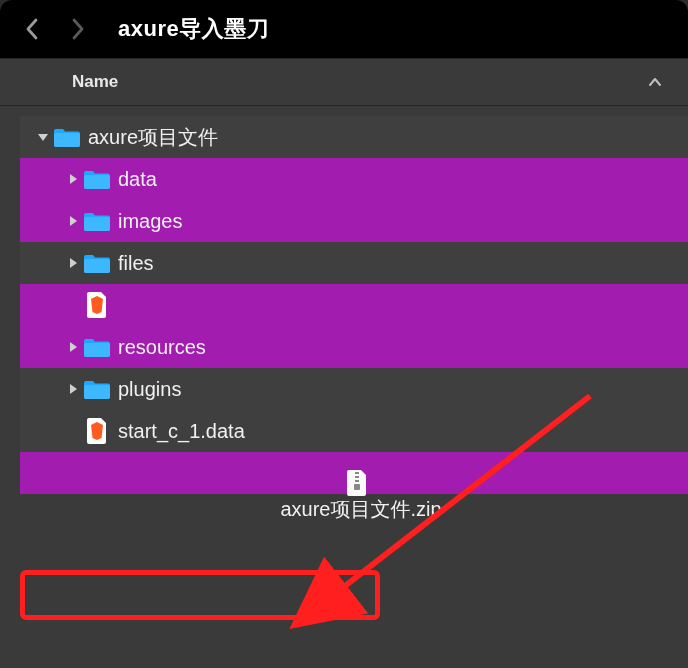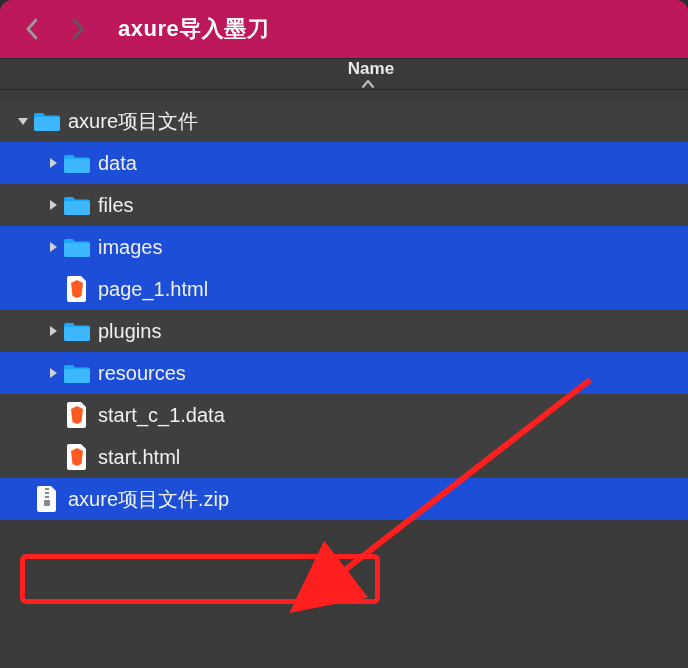--- a/index.html
+++ b/index.html
@@ -18,79 +18,79 @@
       border-radius: 12px 12px 0 0;
       display: flex;
       flex-direction: column;
     }
     .titlebar {
       height: 58px;
       display: flex;
       align-items: center;
       padding: 0 18px;
       gap: 18px;
-      background: #be185d;
+      background: #000000;
       border-radius: 12px 12px 0 0;
     }
     .nav-arrow {
       width: 28px;
       height: 28px;
       display: flex;
       align-items: center;
       justify-content: center;
       color: #9a9a9a;
       cursor: pointer;
     }
     .nav-arrow.forward { color: #5a5a5a; }
     .title-text {
       font-size: 22px;
       font-weight: 600;
       margin-left: 8px;
       letter-spacing: 0.5px;
     }
     .header-row {
-      height: 32px;
+      height: 48px;
       display: flex;
       align-items: center;
       background: #3a3a3a;
       border-top: 1px solid #262626;
       border-bottom: 1px solid #262626;
       padding: 0 18px 0 72px;
-      flex-direction: column;
     }
     .col-name {
       font-size: 17px;
       font-weight: 600;
       color: #e8e8e8;
       flex: 1;
     }
     .sort-arrow {
       width: 18px;
       height: 18px;
       display: flex;
       align-items: center;
       justify-content: center;
       color: #bfbfbf;
       margin-right: 6px;
     }
     .file-list {
       flex: 1;
       position: relative;
       padding-top: 10px;
+      padding-left: 20px;
     }
     .row {
       height: 42px;
       display: flex;
       align-items: center;
       padding-left: 14px;
       font-size: 20px;
       cursor: pointer;
     }
     .row.even { background: #3f3f3f; }
-    .row.odd  { background: #1d4ed8; align-items: center; }
+    .row.odd  { background: #a21caf; align-items: center; }
     .disclosure {
       width: 18px;
       height: 18px;
       display: flex;
       align-items: center;
       justify-content: center;
       color: #cfcfcf;
       margin-right: 2px;
       flex-shrink: 0;
     }
@@ -174,116 +174,105 @@
       </span>
       <span class="icon">
         <svg width="26" height="22" viewBox="0 0 26 22">
             <path d="M2 3 h7 l2 2.5 h13 a2 2 0 0 1 2 2 V19 a2 2 0 0 1 -2 2 H2 a2 2 0 0 1 -2 -2 V5 a2 2 0 0 1 2 -2 z" fill="#1ea7ff"></path>
             <rect x="0" y="7" width="26" height="14" rx="2" fill="#3db8ff"></rect>
           </svg>
       </span>
       <span class="name-text">data</span>
     </div>
 
+    <div class="row odd indent-1">
+      <span class="disclosure">
+        <svg width="9" height="12" viewBox="0 0 9 12">
+            <polygon points="1,1 8,6 1,11" fill="currentColor"></polygon>
+          </svg>
+      </span>
+      <span class="icon">
+        <svg width="26" height="22" viewBox="0 0 26 22">
+            <path d="M2 3 h7 l2 2.5 h13 a2 2 0 0 1 2 2 V19 a2 2 0 0 1 -2 2 H2 a2 2 0 0 1 -2 -2 V5 a2 2 0 0 1 2 -2 z" fill="#1ea7ff"></path>
+            <rect x="0" y="7" width="26" height="14" rx="2" fill="#3db8ff"></rect>
+          </svg>
+      </span>
+      <span class="name-text">images</span>
+    </div>
+
     <div class="row even indent-1">
       <span class="disclosure">
         <svg width="9" height="12" viewBox="0 0 9 12">
             <polygon points="1,1 8,6 1,11" fill="currentColor"></polygon>
           </svg>
       </span>
       <span class="icon">
         <svg width="26" height="22" viewBox="0 0 26 22">
             <path d="M2 3 h7 l2 2.5 h13 a2 2 0 0 1 2 2 V19 a2 2 0 0 1 -2 2 H2 a2 2 0 0 1 -2 -2 V5 a2 2 0 0 1 2 -2 z" fill="#1ea7ff"></path>
             <rect x="0" y="7" width="26" height="14" rx="2" fill="#3db8ff"></rect>
           </svg>
       </span>
       <span class="name-text">files</span>
-    </div>
-
-    <div class="row odd indent-1">
-      <span class="disclosure">
-        <svg width="9" height="12" viewBox="0 0 9 12">
-            <polygon points="1,1 8,6 1,11" fill="currentColor"></polygon>
-          </svg>
-      </span>
-      <span class="icon">
-        <svg width="26" height="22" viewBox="0 0 26 22">
-            <path d="M2 3 h7 l2 2.5 h13 a2 2 0 0 1 2 2 V19 a2 2 0 0 1 -2 2 H2 a2 2 0 0 1 -2 -2 V5 a2 2 0 0 1 2 -2 z" fill="#1ea7ff"></path>
-            <rect x="0" y="7" width="26" height="14" rx="2" fill="#3db8ff"></rect>
-          </svg>
-      </span>
-      <span class="name-text">images</span>
     </div>
 
 
     <div class="row odd indent-1">
       <span class="disclosure blank"></span>
       <span class="icon">
         <svg width="22" height="26" viewBox="0 0 22 26">
             <path d="M3 0 h12 l5 5 v19 a2 2 0 0 1 -2 2 H3 a2 2 0 0 1 -2 -2 V2 a2 2 0 0 1 2 -2 z" fill="#fff"></path>
             <path d="M5 7 L11 4 L17 7 L15.5 20 L11 22 L6.5 20 Z" fill="#ff5a1f"></path>
           </svg>
       </span>
-      <span class="name-text">page_1.html</span>
+    </div>
+
+    <div class="row odd indent-1">
+      <span class="disclosure">
+        <svg width="9" height="12" viewBox="0 0 9 12">
+            <polygon points="1,1 8,6 1,11" fill="currentColor"></polygon>
+          </svg>
+      </span>
+      <span class="icon">
+        <svg width="26" height="22" viewBox="0 0 26 22">
+            <path d="M2 3 h7 l2 2.5 h13 a2 2 0 0 1 2 2 V19 a2 2 0 0 1 -2 2 H2 a2 2 0 0 1 -2 -2 V5 a2 2 0 0 1 2 -2 z" fill="#1ea7ff"></path>
+            <rect x="0" y="7" width="26" height="14" rx="2" fill="#3db8ff"></rect>
+          </svg>
+      </span>
+      <span class="name-text">resources</span>
     </div>
 
     <div class="row even indent-1">
       <span class="disclosure">
         <svg width="9" height="12" viewBox="0 0 9 12">
             <polygon points="1,1 8,6 1,11" fill="currentColor"></polygon>
           </svg>
       </span>
       <span class="icon">
         <svg width="26" height="22" viewBox="0 0 26 22">
             <path d="M2 3 h7 l2 2.5 h13 a2 2 0 0 1 2 2 V19 a2 2 0 0 1 -2 2 H2 a2 2 0 0 1 -2 -2 V5 a2 2 0 0 1 2 -2 z" fill="#1ea7ff"></path>
             <rect x="0" y="7" width="26" height="14" rx="2" fill="#3db8ff"></rect>
           </svg>
       </span>
       <span class="name-text">plugins</span>
-    </div>
-
-    <div class="row odd indent-1">
-      <span class="disclosure">
-        <svg width="9" height="12" viewBox="0 0 9 12">
-            <polygon points="1,1 8,6 1,11" fill="currentColor"></polygon>
-          </svg>
-      </span>
-      <span class="icon">
-        <svg width="26" height="22" viewBox="0 0 26 22">
-            <path d="M2 3 h7 l2 2.5 h13 a2 2 0 0 1 2 2 V19 a2 2 0 0 1 -2 2 H2 a2 2 0 0 1 -2 -2 V5 a2 2 0 0 1 2 -2 z" fill="#1ea7ff"></path>
-            <rect x="0" y="7" width="26" height="14" rx="2" fill="#3db8ff"></rect>
-          </svg>
-      </span>
-      <span class="name-text">resources</span>
     </div>
 
     <div class="row even indent-1">
       <span class="disclosure blank"></span>
       <span class="icon">
         <svg width="22" height="26" viewBox="0 0 22 26">
             <path d="M3 0 h12 l5 5 v19 a2 2 0 0 1 -2 2 H3 a2 2 0 0 1 -2 -2 V2 a2 2 0 0 1 2 -2 z" fill="#fff"></path>
             <path d="M5 7 L11 4 L17 7 L15.5 20 L11 22 L6.5 20 Z" fill="#ff5a1f"></path>
           </svg>
       </span>
       <span class="name-text">start_c_1.data</span>
     </div>
 
 
-    <div class="row even indent-1">
-      <span class="disclosure blank"></span>
-      <span class="icon">
-        <svg width="22" height="26" viewBox="0 0 22 26">
-            <path d="M3 0 h12 l5 5 v19 a2 2 0 0 1 -2 2 H3 a2 2 0 0 1 -2 -2 V2 a2 2 0 0 1 2 -2 z" fill="#fff"></path>
-            <path d="M5 7 L11 4 L17 7 L15.5 20 L11 22 L6.5 20 Z" fill="#ff5a1f"></path>
-          </svg>
-      </span>
-      <span class="name-text">start.html</span>
-    </div>
-
-    <div class="row odd indent-0" style="padding-left:14px;">
+
+    <div class="row odd indent-0" style="padding-left:14px;flex-direction:column;">
       <span class="disclosure blank"></span>
       <span class="icon">
         <svg width="22" height="26" viewBox="0 0 22 26">
             <path d="M3 0 h12 l5 5 v19 a2 2 0 0 1 -2 2 H3 a2 2 0 0 1 -2 -2 V2 a2 2 0 0 1 2 -2 z" fill="#fafafa"></path>
             <rect x="9" y="2" width="4" height="2" fill="#888"></rect>
             <rect x="9" y="6" width="4" height="2" fill="#888"></rect>
             <rect x="9" y="10" width="4" height="2" fill="#888"></rect>
             <rect x="8" y="14" width="6" height="6" rx="1" fill="#888"></rect>
           </svg>
       </span>

